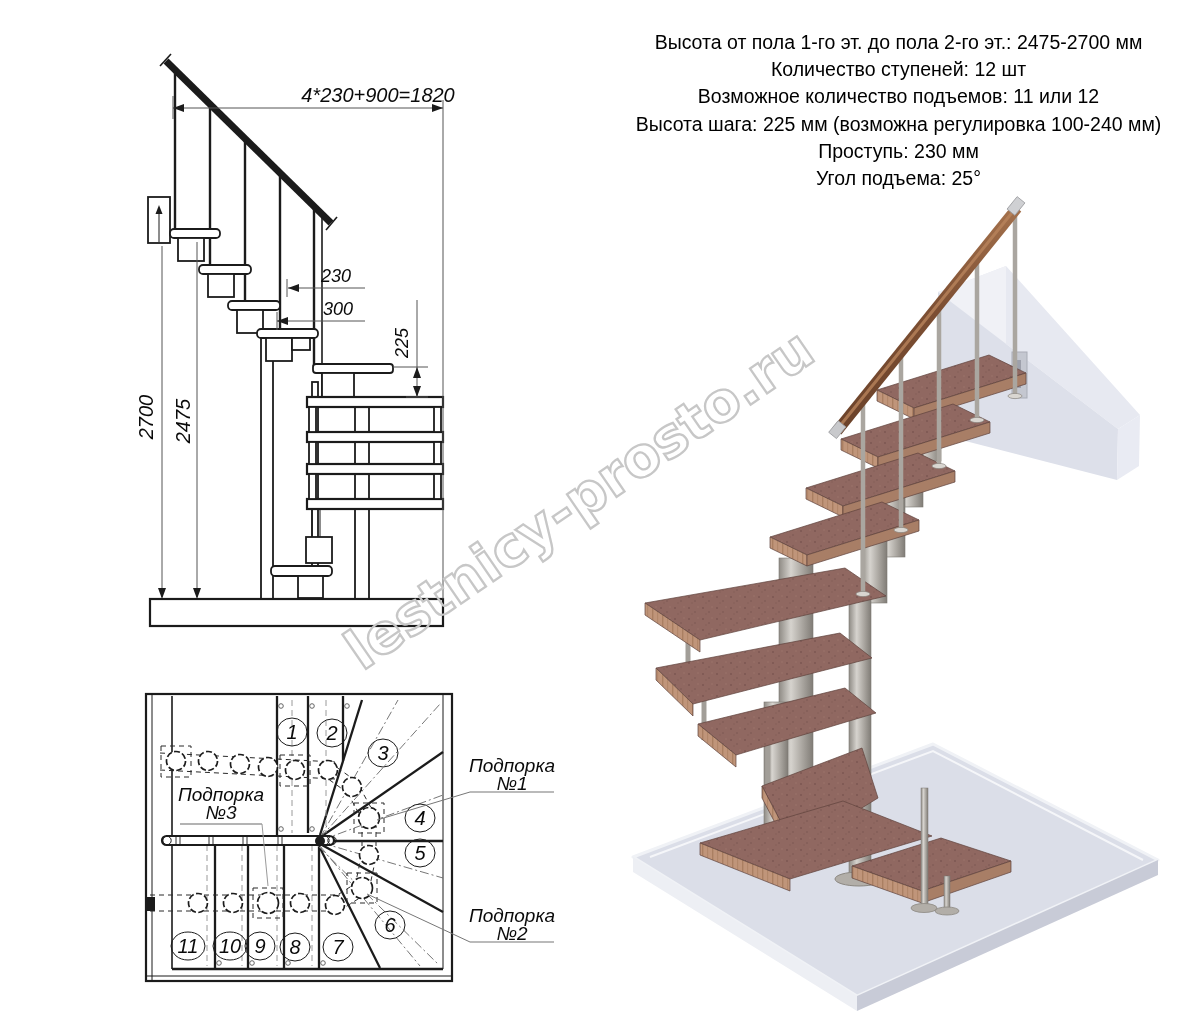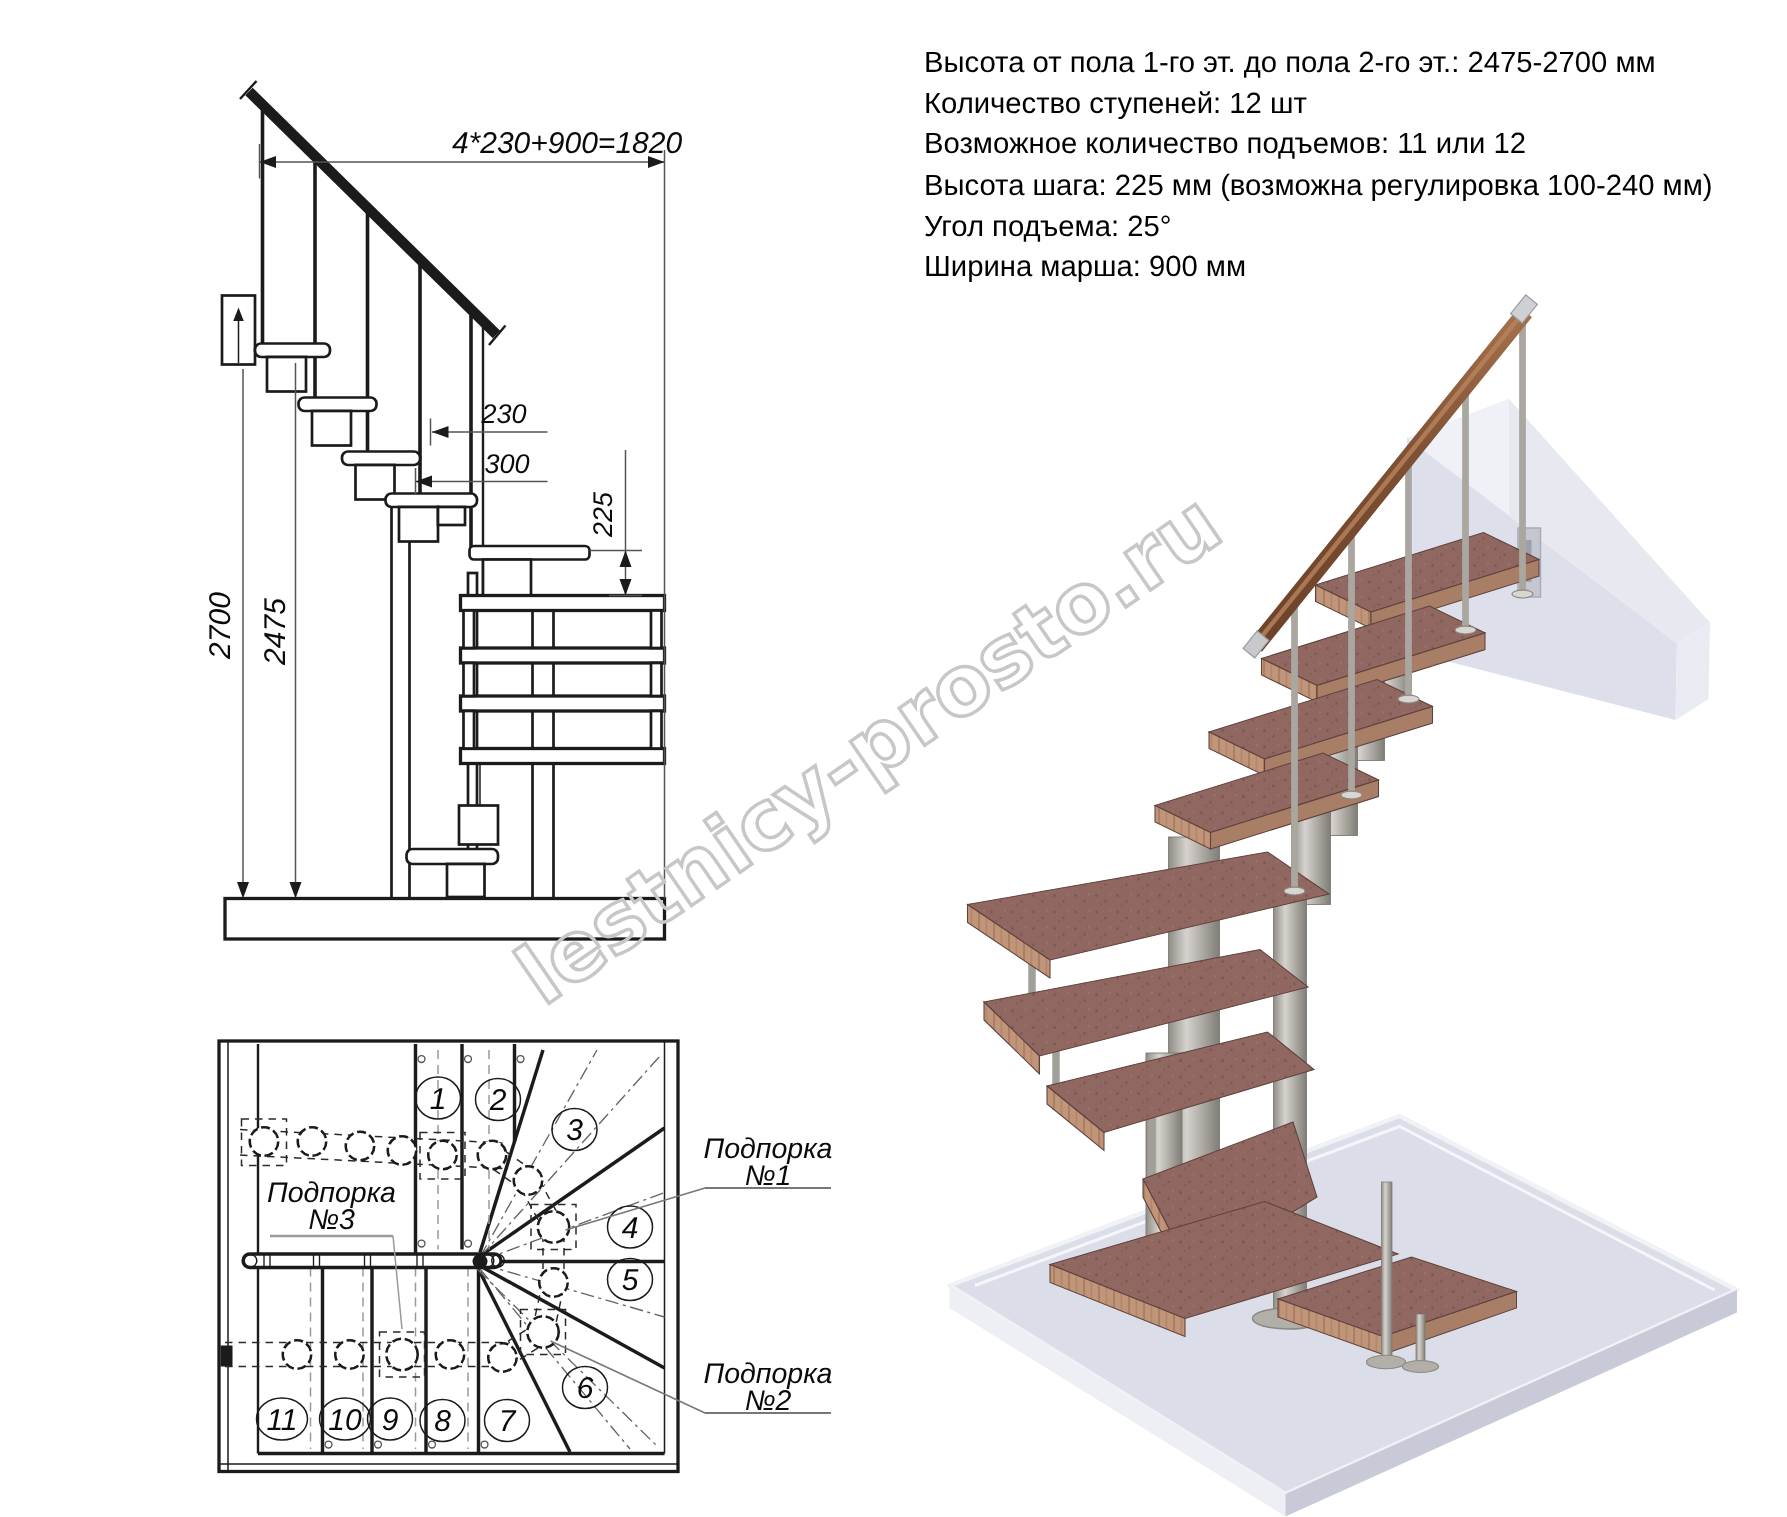--- a/index.html
+++ b/index.html
@@ -1,21 +1,21 @@
 <!DOCTYPE html>
 <html><head>
 <meta charset="utf-8">
 <title>Staircase drawing</title>
 <style>
   html,body{margin:0;padding:0;background:#fff;}
   .canvas{position:relative;width:1191px;height:1011px;background:#fff;overflow:hidden;
           font-family:"Liberation Sans",sans-serif;}
   .canvas > svg{position:absolute;left:0;top:0;}
   .specs{position:absolute;left:616px;top:29px;width:565px;color:#000;
-         font-size:19.5px;line-height:27.2px;white-space:nowrap;}
+         font-size:19.5px;line-height:27.2px;white-space:nowrap;text-align:center;}
   
   .k  {stroke:#1b1b1b;fill:none;stroke-width:1.6;}
   .k1 {stroke:#1b1b1b;fill:none;stroke-width:1;}
   .k2 {stroke:#1b1b1b;fill:none;stroke-width:2.3;}
   .wf {fill:#fff;stroke:#1b1b1b;stroke-width:1.8;}
   .wf2{fill:#fff;stroke:#1b1b1b;stroke-width:2.2;}
   .dim{stroke:#555;stroke-width:1;fill:none;}
   .arr{fill:#1b1b1b;stroke:none;}
   .dimtxt{font:italic 18px "Liberation Sans",sans-serif;fill:#0a0a0a;}
   .dimtxtL{font:italic 20px "Liberation Sans",sans-serif;fill:#0a0a0a;}
@@ -462,17 +462,17 @@
       <rect x="830" y="425" width="15" height="10" fill="#c8c9cc" stroke="#9a9b9f" stroke-width="0.8" transform="rotate(-51 837 430)"></rect>
     </g>
   </g>
 </svg>
 
 <div class="specs">
   <div>Высота от пола 1-го эт. до пола 2-го эт.: 2475-2700 мм</div>
   <div>Количество ступеней: 12 шт</div>
   <div>Возможное количество подъемов: 11 или 12</div>
   <div>Высота шага: 225 мм (возможна регулировка 100-240 мм)</div>
+  <div>Проступь: 230 мм</div>
   <div>Угол подъема: 25°</div>
-  <div>Ширина марша: 900 мм</div>
 </div>
 
 </div>
 
 </body></html>

